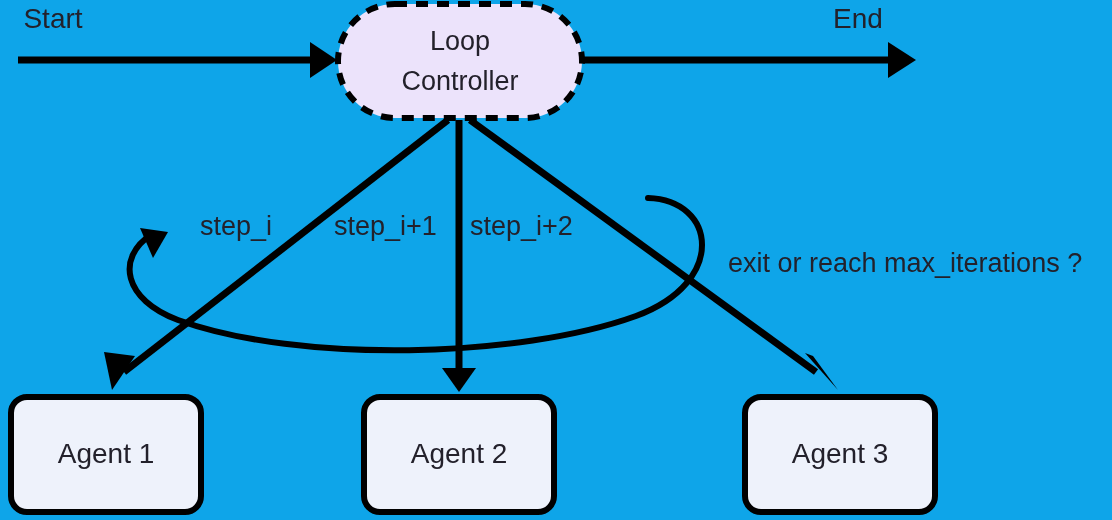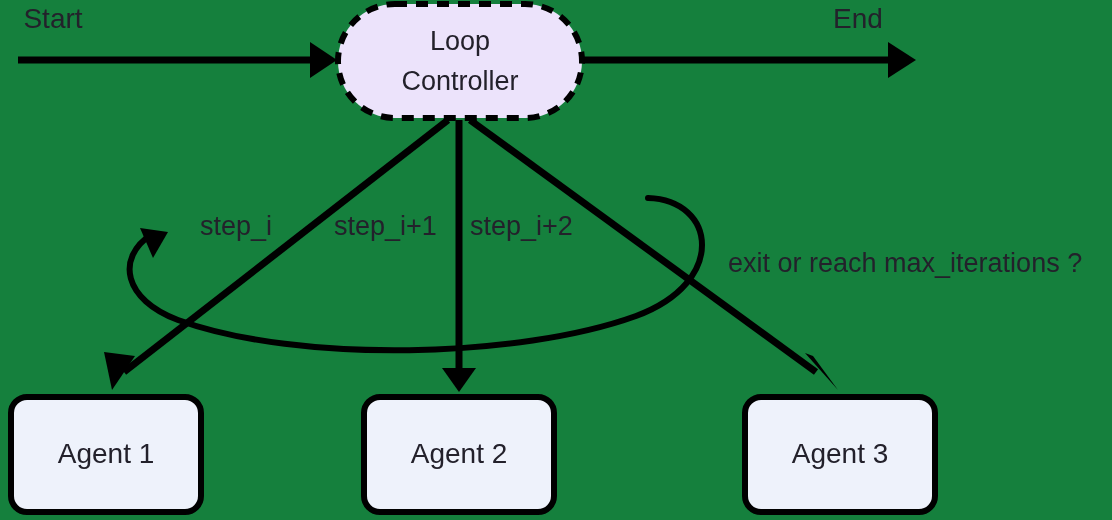--- a/index.html
+++ b/index.html
@@ -10,21 +10,21 @@
   body {
     width: 1112px;
     height: 520px;
     overflow: hidden;
     font-family: "Liberation Sans", sans-serif;
   }
   #diagram-root {
     position: relative;
     width: 1112px;
     height: 520px;
-    background: #15803d;
+    background: #0ea5e9;
   }
   svg.diagram-canvas {
     position: absolute;
     top: 0;
     left: 0;
     width: 1112px;
     height: 520px;
     display: block;
   }
   .edge-line {

